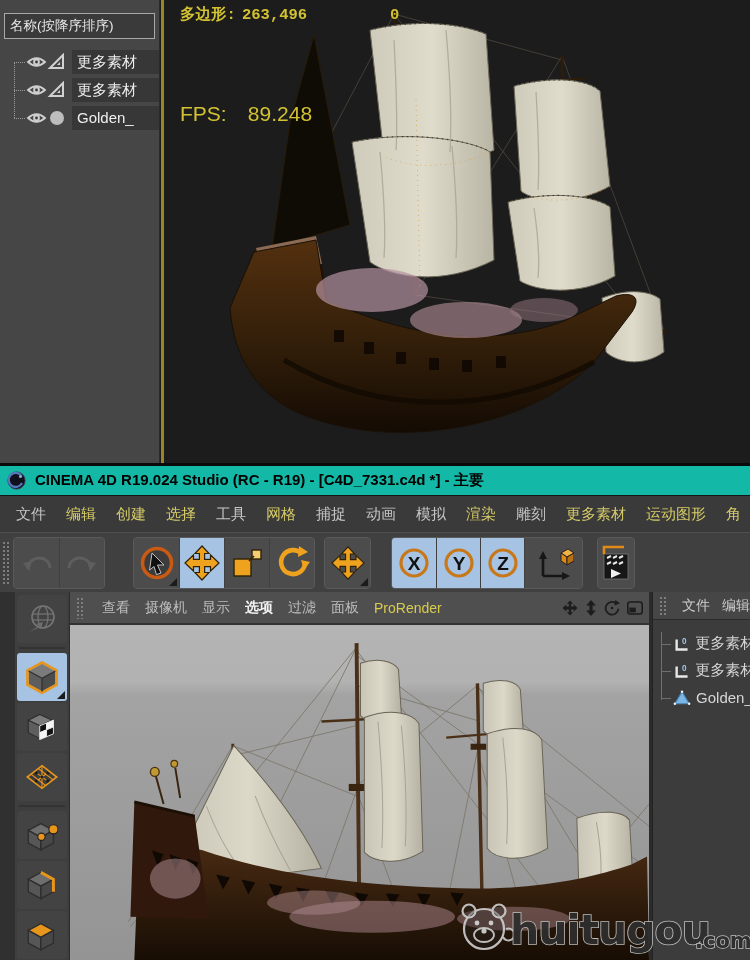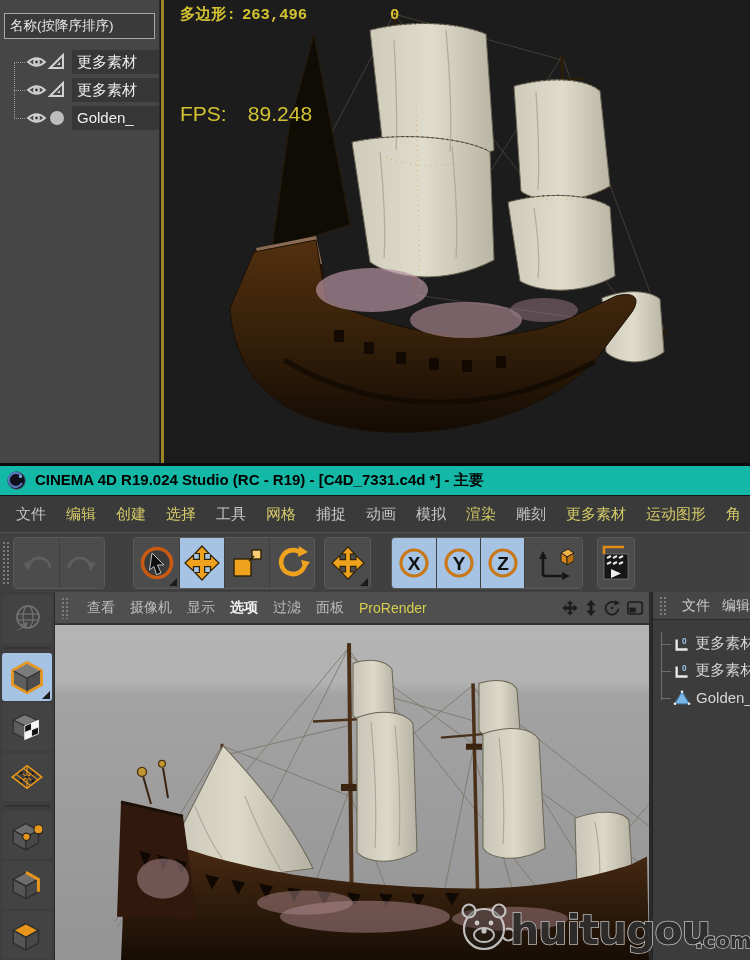--- a/index.html
+++ b/index.html
@@ -46,21 +46,21 @@
   .grip { width:9px; height:44px; background-image:radial-gradient(#7d7d7d 1px, transparent 1.3px); background-size:4px 4px; margin:0 2px; flex:none; }
   .tb-group { display:flex; background:#4c4c4c; border-radius:4px; border:1px solid #5a5a5a; overflow:hidden; height:52px; }
   .tb-btn { width:45px; height:50px; display:flex; align-items:center; justify-content:center; position:relative; background:#4c4c4c; }
   .tb-btn + .tb-btn { border-left:1px solid #404040; }
   .tb-btn.sel { background:var(--select-blue); }
   .corner::after { content:''; position:absolute; right:2px; bottom:2px; border-left:8px solid transparent; border-bottom:8px solid #1b1b1b; }
 
   
   .content { position:relative; display:flex; width:750px; height:368px; }
   .left-col { width:652px; display:flex; flex-direction:column; }
-  .work { flex:1; display:flex; min-height:0; }
+  .work { flex:1; display:flex; min-height:0;margin-left:15px; }
   .left-toolbar { width:55px; background:#3e3e3e; border-right:1px solid #2c2c2c; display:flex; flex-direction:column; align-items:center; padding-top:2px; overflow:hidden; }
   .lt-btn { width:50px; height:50px; display:flex; align-items:center; justify-content:center; position:relative; border-radius:3px; margin:1px 0; background:#494949; }
   .lt-btn.plain { background:#434343; }
   .lt-btn.sel { background:var(--select-blue); }
   .lt-sep { width:46px; height:2px; background:#333; margin:3px 0; }
 
   .vp-wrap { flex:1; display:flex; flex-direction:column; border-right:3px solid #2b2b2b; min-width:0; }
   .vp-menu { height:33px; background:#4f4f4f; border-bottom:2px solid #333; display:flex; align-items:center; gap:15px; padding:0 6px 0 4px; }
   .vp-item { color:#bdbdbd; font-size:14px; white-space:nowrap; }
   .vp-item.bright { color:#f2f2f2; font-weight:bold; }

